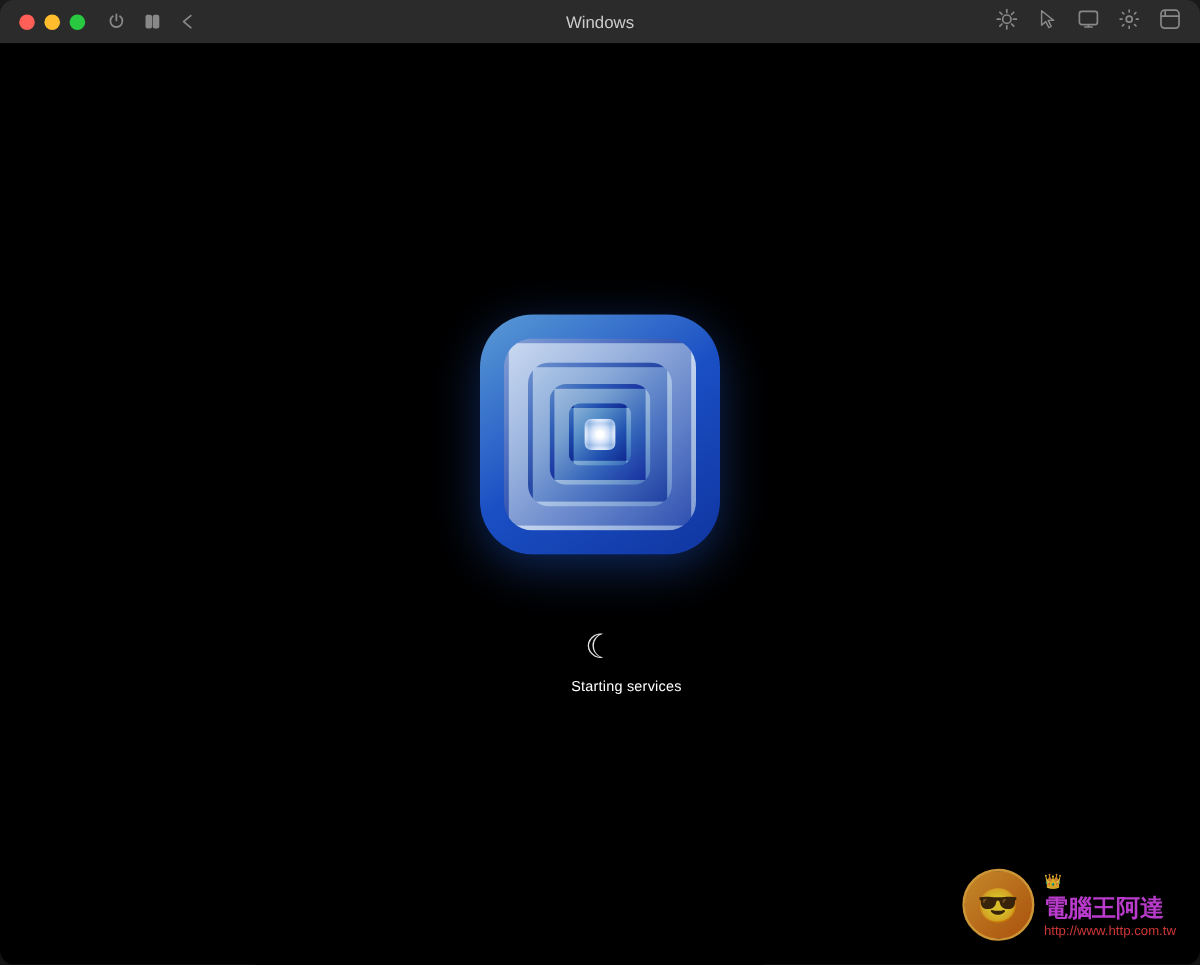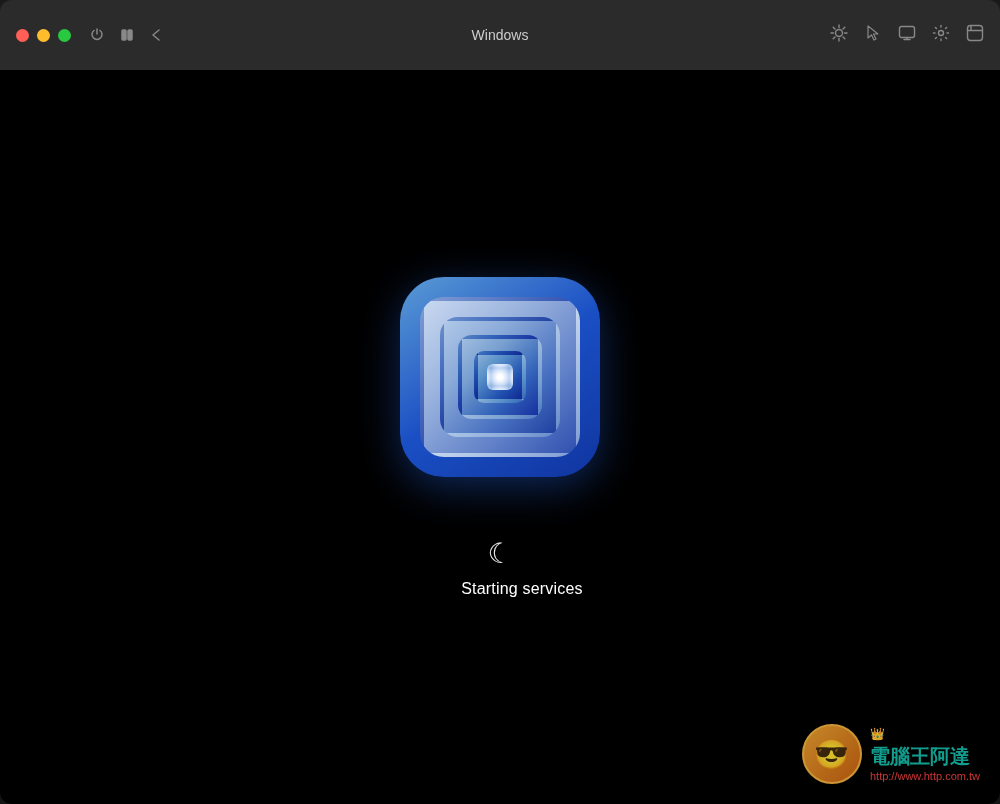--- a/index.html
+++ b/index.html
@@ -17,21 +17,21 @@
       height: 804px;
       border-radius: 12px;
       overflow: hidden;
       display: flex;
       flex-direction: column;
       box-shadow: 0 20px 60px rgba(0,0,0,0.8);
     }
 
     
     .titlebar {
-      height: 70px;
+      height: 36px;
       background: #2b2b2b;
       display: flex;
       align-items: center;
       padding: 0 16px;
       flex-shrink: 0;
       position: relative;
     }
 
     .traffic-lights {
       display: flex;
@@ -177,21 +177,21 @@
     }
 
     .loading-icon {
       color: #fff;
       font-size: 28px;
       opacity: 0.9;
     }
 
     .status-text {
       color: #fff;
-      font-size: 16px;
+      font-size: 12px;
       font-weight: 400;
       letter-spacing: 0.2px;
       margin-left: 44px;
     }
 
     
     .bottom-bar {
       position: absolute;
       bottom: 20px;
       left: 20px;
@@ -231,21 +231,21 @@
       border: 2px solid #f0b040;
     }
 
     .watermark-text {
       display: flex;
       flex-direction: column;
       align-items: flex-start;
     }
 
     .watermark-cn {
-      color: #14b8a6;
+      color: #d946ef;
       font-size: 20px;
       font-weight: bold;
       text-shadow: 1px 1px 2px rgba(0,0,0,0.8);
     }
 
     .watermark-url {
       color: #f04040;
       font-size: 11px;
       text-shadow: 1px 1px 2px rgba(0,0,0,0.8);
     }

